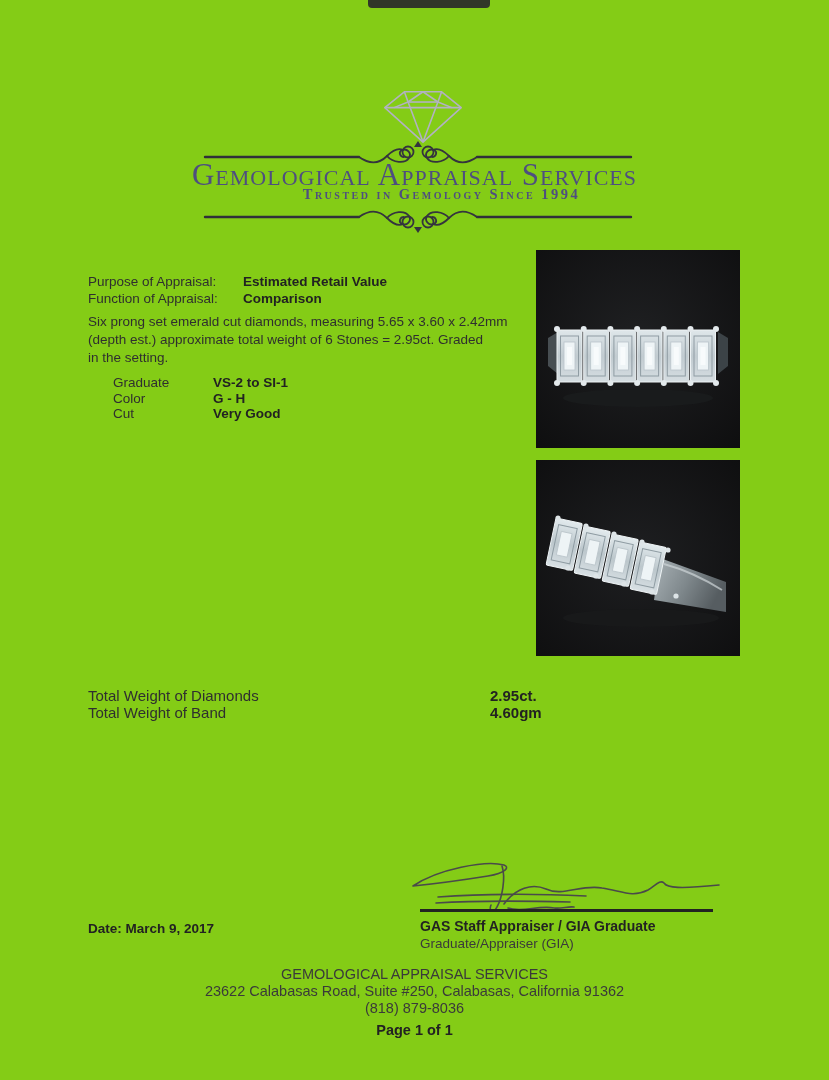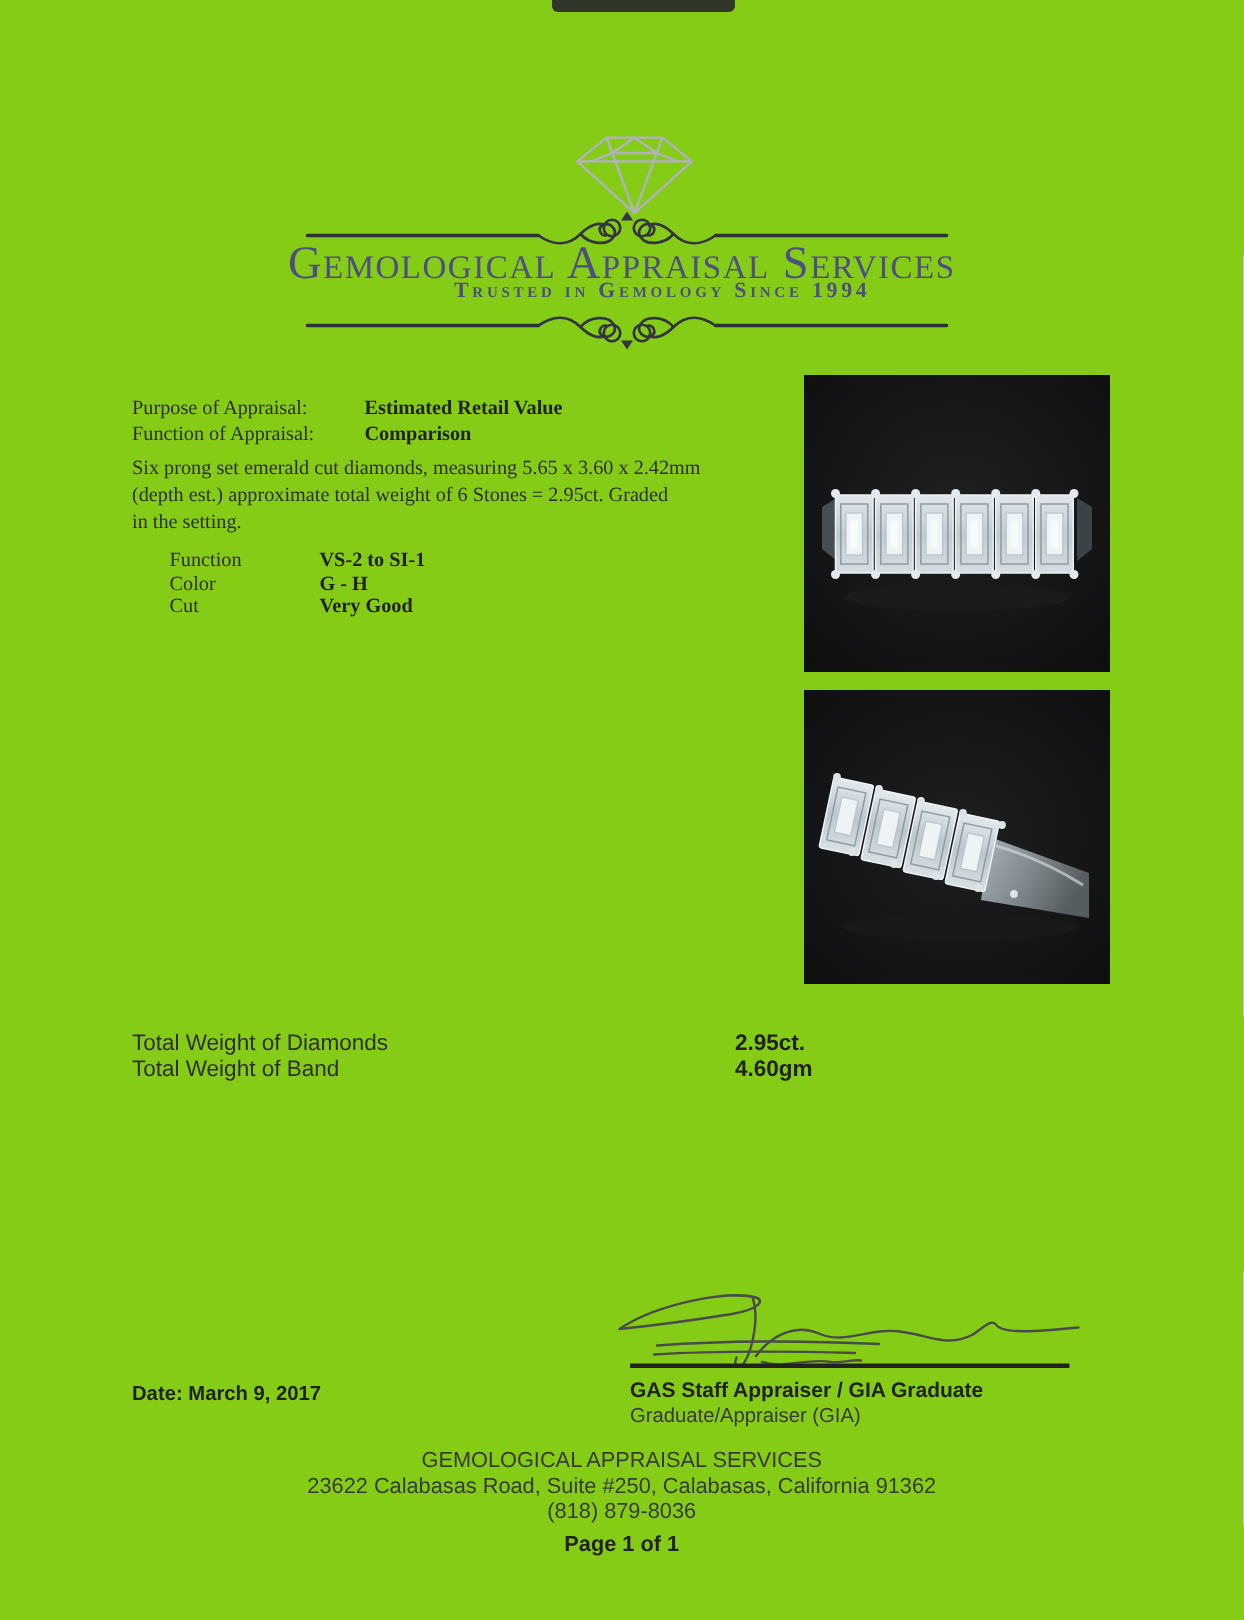--- a/index.html
+++ b/index.html
@@ -27,21 +27,21 @@
     letter-spacing:1px; color:#4e4e80; line-height:1;
   }
   .brand-tagline {
     position:absolute; left:0; top:187px; width:100%;
     text-align:center; font-family:"Liberation Serif", serif;
     font-variant:small-caps; font-size:14.5px; font-weight:bold;
     letter-spacing:2.5px; color:#4e4e80; line-height:1;margin-left:27px;
   }
 
   
-  .left-col { position:absolute; left:88px; top:263px; font-size:13.5px; line-height:17px;font-family:Liberation Serif, serif; }
+  .left-col { position:absolute; left:88px; top:273px; font-size:13.5px; line-height:17px; }
   .kv-row { display:flex; }
   .kv-label { width:155px; }
   .kv-value { font-weight:bold; color:#222; }
   .para { margin-top:20px; white-space:pre-line; line-height:18px; }
   .para.second { margin-top:6px; }
   .grading { margin-top:8px; margin-left:25px; line-height:15.5px; }
   .grading-row { display:flex; }
   .grading-label { width:100px; }
   .grading-value { font-weight:bold; color:#222; }
 
@@ -135,21 +135,21 @@
       <span class="kv-label">Function of Appraisal:</span>
       <span class="kv-value">Comparison</span>
     </div>
 
     <div class="para second">Six prong set emerald cut diamonds, measuring 5.65 x 3.60 x 2.42mm
 (depth est.) approximate total weight of 6 Stones = 2.95ct. Graded
 in the setting.</div>
 
     <div class="grading">
       <div class="grading-row">
-        <span class="grading-label">Function</span>
+        <span class="grading-label">Graduate</span>
         <span class="grading-value">VS-2 to SI-1</span>
       </div>
       <div class="grading-row">
         <span class="grading-label">Color</span>
         <span class="grading-value">G - H</span>
       </div>
       <div class="grading-row">
         <span class="grading-label">Cut</span>
         <span class="grading-value">Very Good</span>
       </div>

